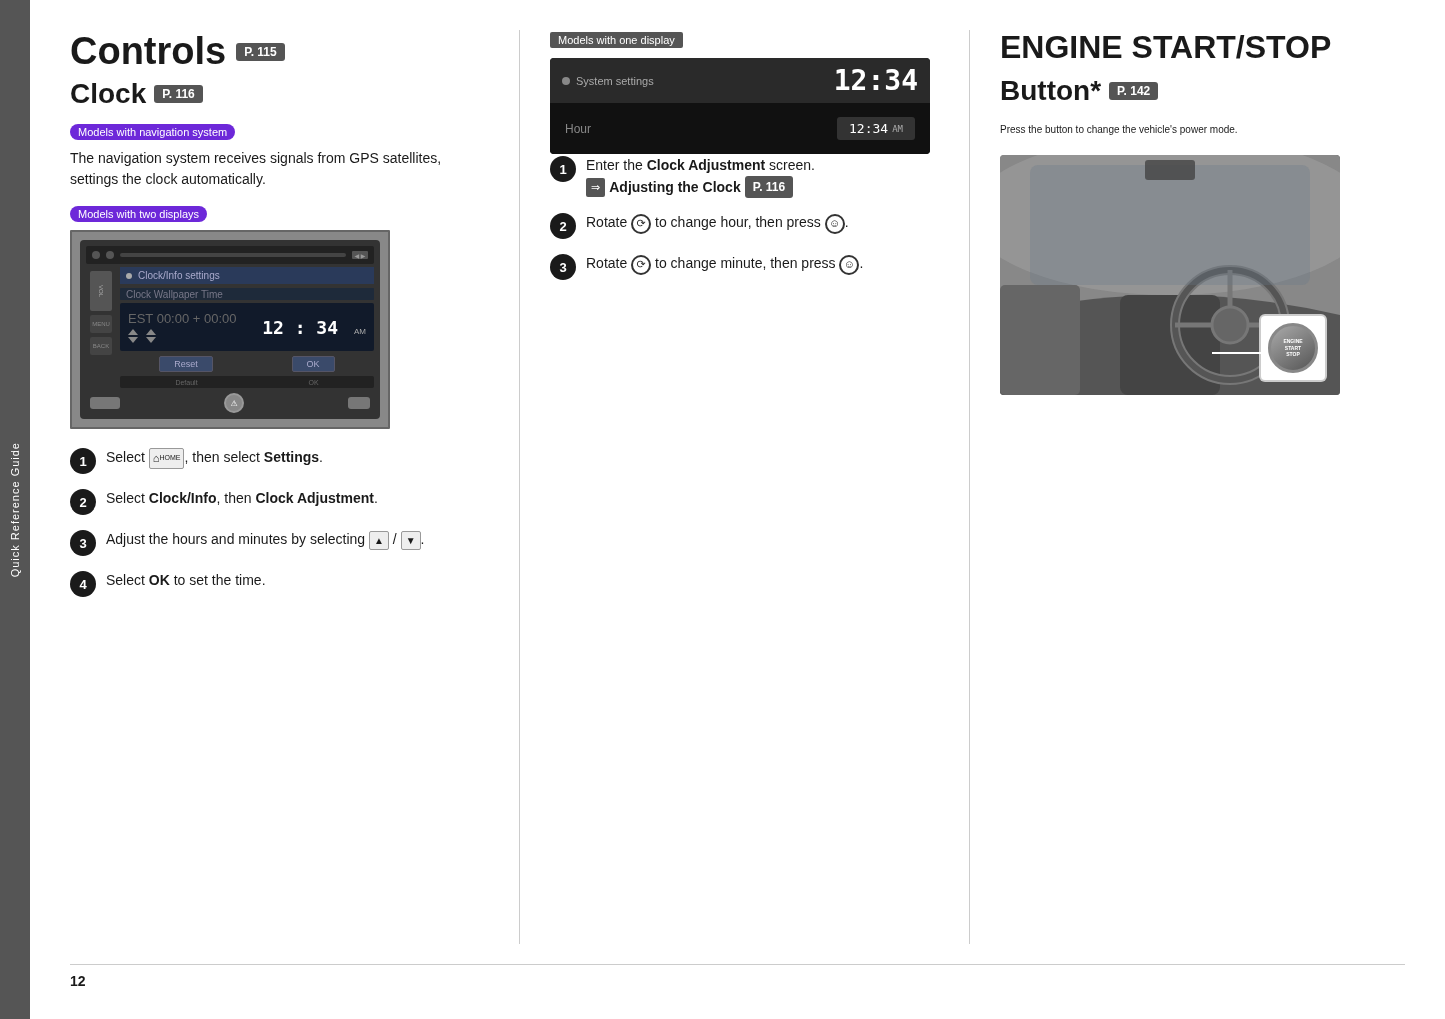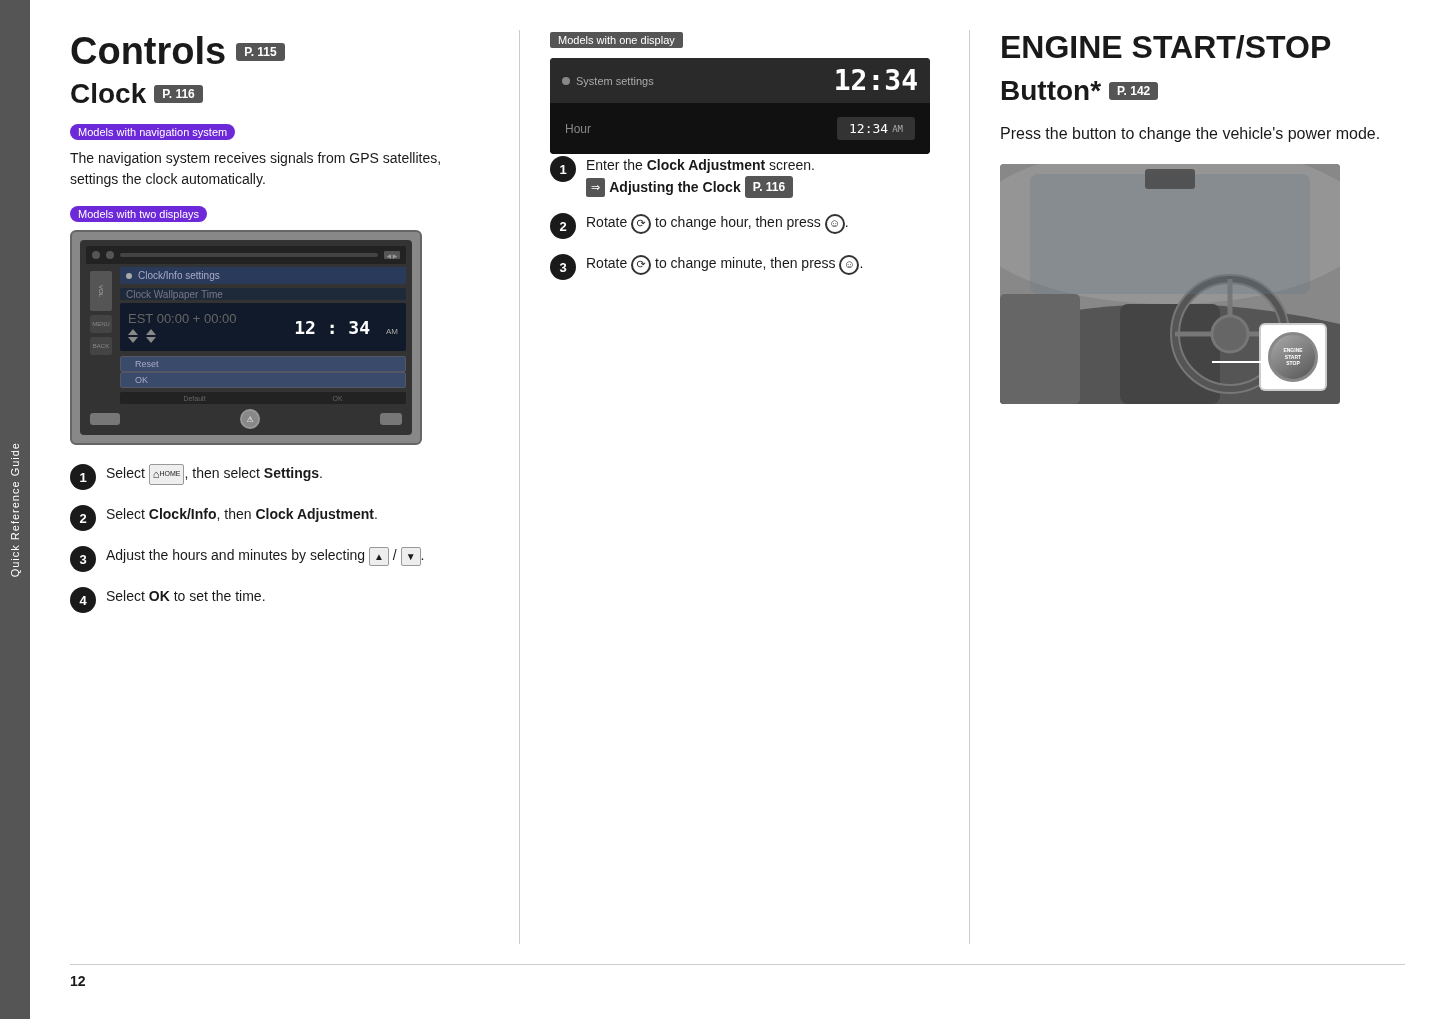--- a/index.html
+++ b/index.html
@@ -112,23 +112,23 @@
 
     
     .nav-text {
       font-size: 14px;
       line-height: 1.5;
       margin-bottom: 14px;
     }
 
     
     .screen-two-display {
-      width: 352px;
+      width: 320px;
       background: #888;
-      border-radius: 6px;
+      border-radius: 1px;
       padding: 8px;
       margin-bottom: 18px;
       border: 2px solid #666;
     }
     .screen-outer {
       background: #333;
       border-radius: 4px;
       padding: 6px;
     }
     .screen-top-bar {
@@ -168,21 +168,20 @@
       font-family: monospace;
     }
     .screen-time-small {
       color: #aaa;
       font-size: 8px;
     }
     .screen-buttons {
       display: flex;
       justify-content: space-around;
       margin-top: 4px;
-      flex-direction: column;
     }
     .screen-btn {
       background: #3a4a6a;
       color: #aac;
       font-size: 9px;
       padding: 2px 14px;
       border-radius: 2px;
       border: 1px solid #556;
     }
     .screen-bottom {
@@ -311,21 +310,21 @@
     .engine-subtitle {
       font-size: 28px;
       font-weight: 700;
       display: flex;
       align-items: center;
       gap: 8px;
       margin-bottom: 15px;
     }
 
     .engine-desc {
-      font-size: 16px;
+      font-size: 10px;
       line-height: 1.5;
       margin-bottom: 18px;
     }
 
     
     .car-image-box {
       width: 340px;
       height: 240px;
       background: linear-gradient(135deg, #888 0%, #555 50%, #333 100%);
       border-radius: 4px;

